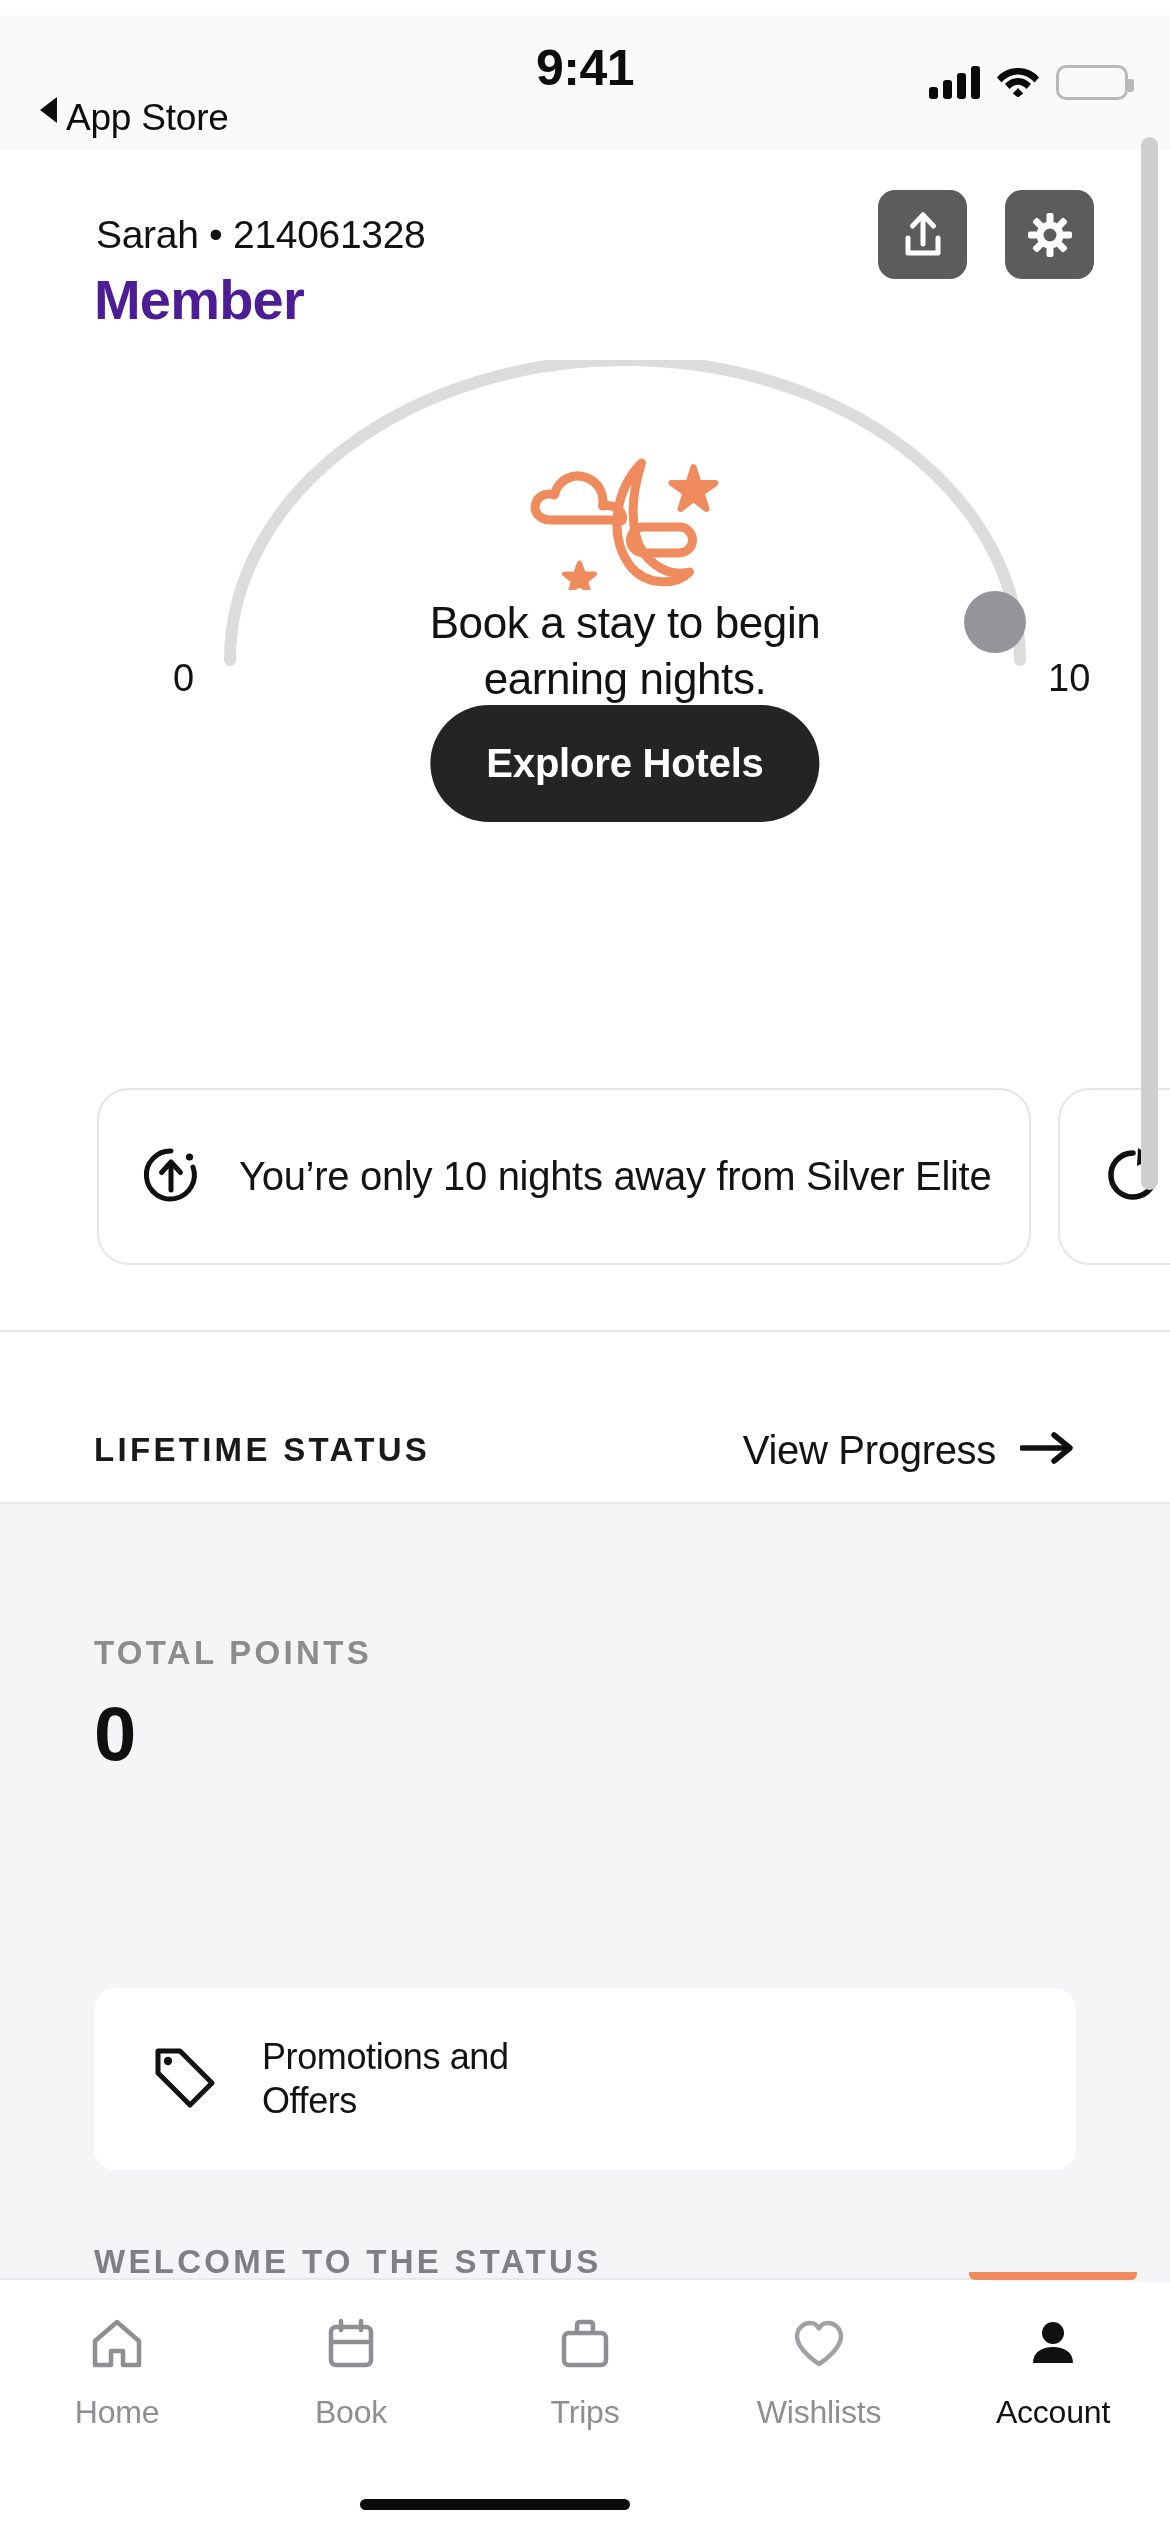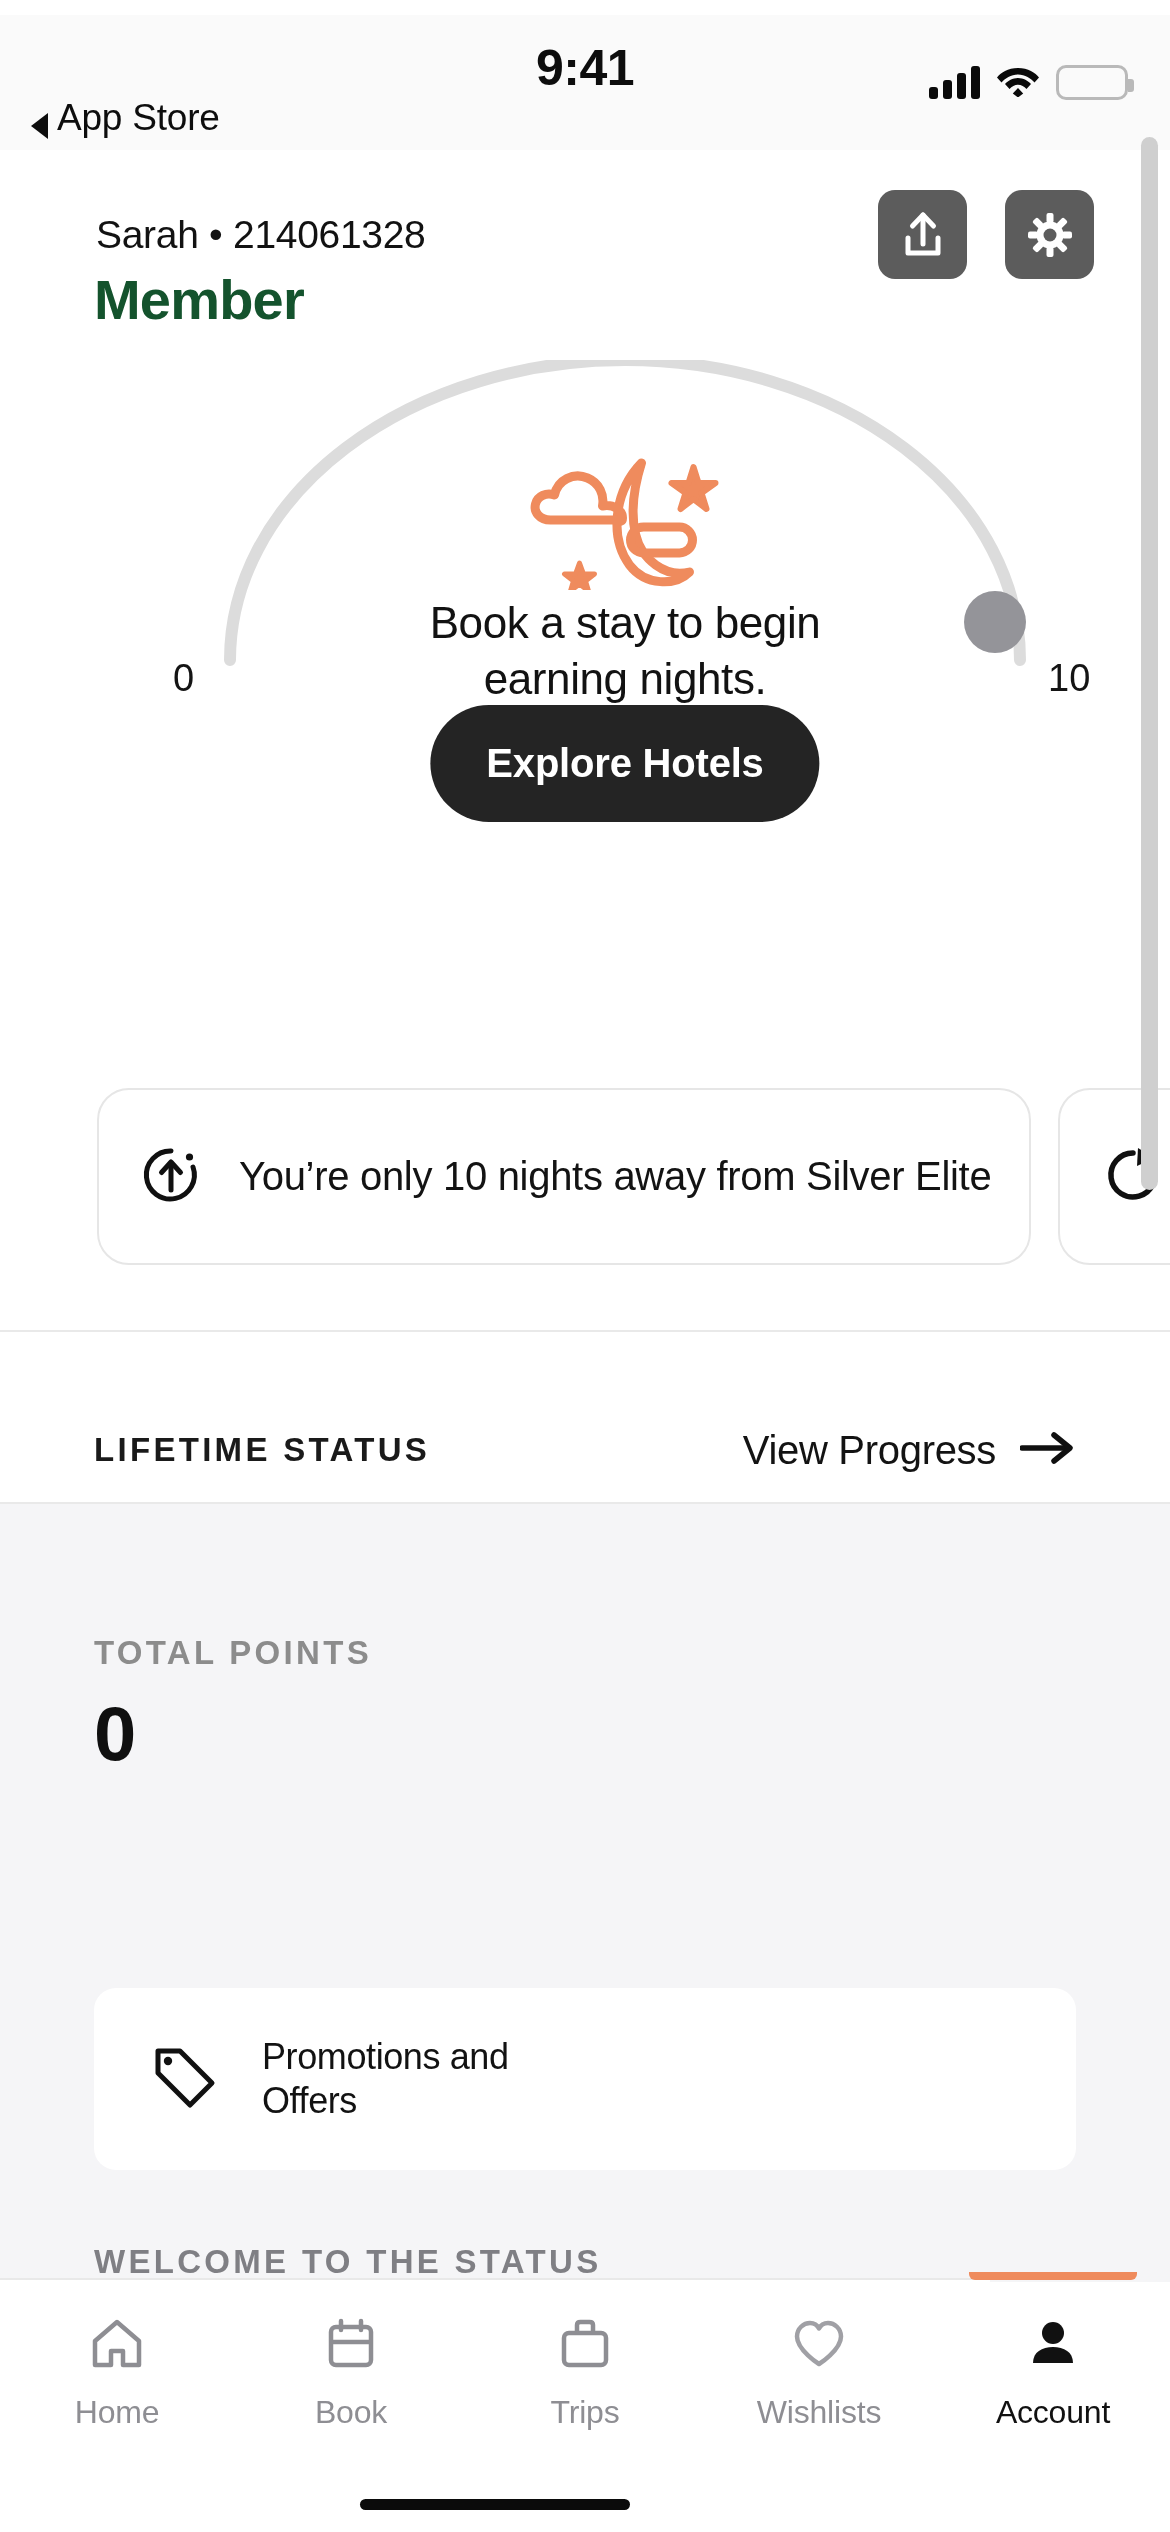--- a/index.html
+++ b/index.html
@@ -34,24 +34,24 @@
     left: 0; right: 0;
     top: 24px;
     text-align: center;
     font-size: 50px;
     font-weight: bold;
     color: #0d0d0d;
     letter-spacing: -0.5px;
   }
   .sb-back {
     position: absolute;
-    left: 31px;
+    left: 40px;
     top: 82px;
     display: flex;
-    align-items: flex-end;
+    align-items: flex-start;
     gap: 9px;
   }
   .sb-back-tri {
     width: 0; height: 0;
     border-top: 13px solid transparent;
     border-bottom: 13px solid transparent;
     border-right: 17px solid #0d0d0d;
   }
   .sb-back-label {
     font-size: 37px;
@@ -101,21 +101,21 @@
     font-size: 39px;
     color: #121212;
     letter-spacing: -0.3px;
     white-space: nowrap;
   }
   .hdr-title {
     position: absolute;
     left: 94px; top: 132px;
     font-size: 56px;
     font-weight: bold;
-    color: #14532d;
+    color: #4c1d95;
     letter-spacing: -0.8px;
   }
   .hdr-actions {
     position: absolute;
     right: 76px; top: 55px;
     display: flex;
     gap: 38px;
   }
   .icon-btn {
     width: 89px; height: 89px;

